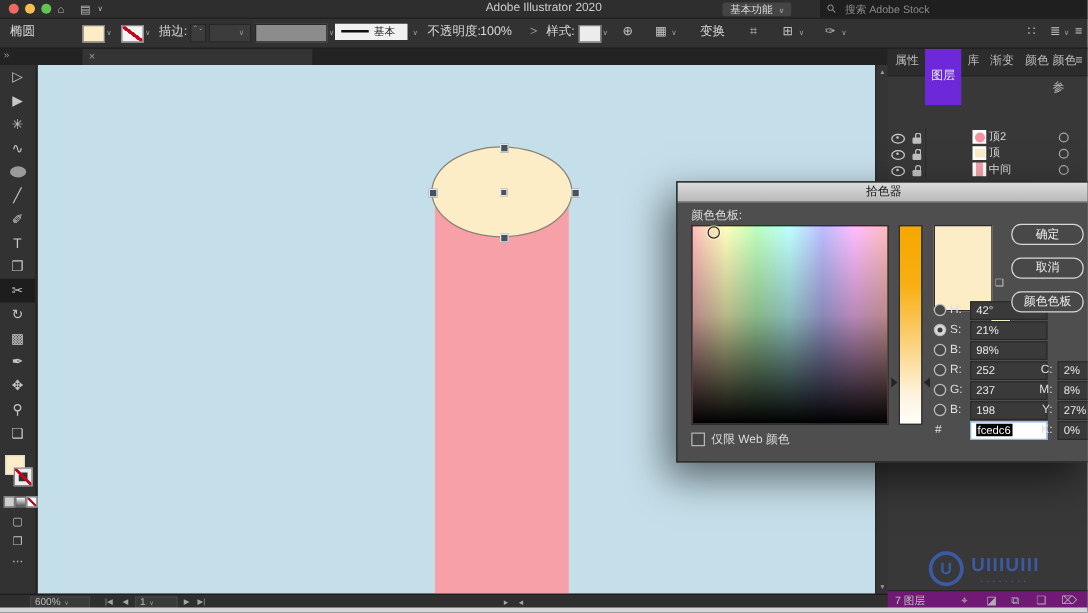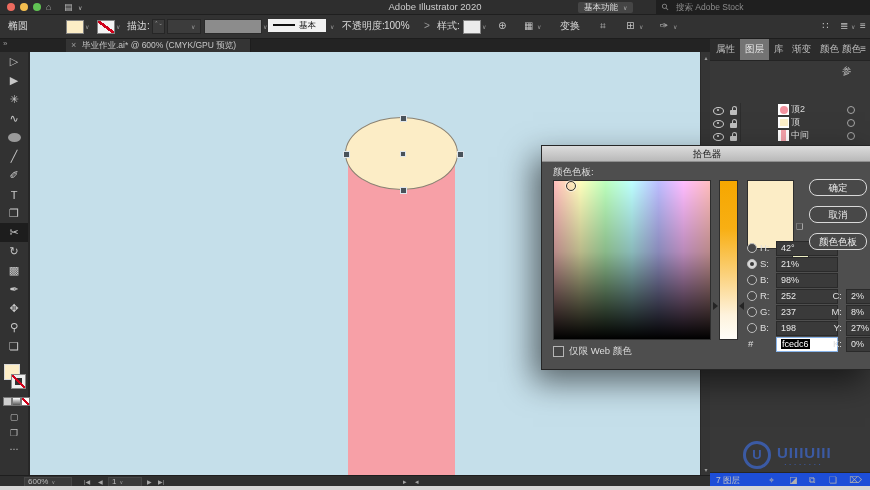--- a/index.html
+++ b/index.html
@@ -56,21 +56,21 @@
   .column{left:318px;top:100px;width:107px;height:323px;background:#f7a0a7}
   .ellipse{left:315px;top:65px;width:111px;height:71px;background:#fcedc6;border:1.5px solid #8a8273;border-radius:50%}
   .hdl{width:5px;height:5px;background:#49525a;border:1px solid #dfe6ec}
   
   .vscroll{left:700px;top:52px;width:10px;height:423px;background:#353535;border-left:1px solid #2a2a2a}
   .va{left:0;width:10px;text-align:center;font-size:6px;color:#9b9b9b}
   
   .panel{left:710px;top:38px;width:160px;height:448px;background:#383838;z-index:6}
   .ptabs{left:0;top:0;width:160px;height:22px;background:#2c2c2c;border-bottom:1px solid #242424}
   .ptab{top:0;height:22px;line-height:22px;font-size:9.5px;color:#bdbdbd}
-  .ptab.active{background:#737373;padding:0 5px;color:#e9e9e9}
+  .ptab.active{background:#6d28d9;padding:12px 5px;color:#e9e9e9}
   .pmenu{right:4px;top:0;height:22px;line-height:22px;color:#bdbdbd;font-size:10px}
   .lrow{left:0;width:160px;height:13px}
   .lrow.sel{background:#4c7191}
   .eyewrap{left:3px;top:3.5px;width:9px;height:6px;border:1px solid #cfcfcf;border-radius:50%}
   .eyewrap::after{content:"";position:absolute;left:2.5px;top:1px;width:2px;height:2px;border-radius:50%;background:#cfcfcf}
   .lockic{left:20px;top:3px;width:7px;height:9px}
   .lockic::before{content:"";position:absolute;left:1.5px;top:0;width:3px;height:4px;border:1px solid #c0c0c0;border-bottom:none;border-radius:3px 3px 0 0}
   .lockic::after{content:"";position:absolute;left:0;top:4px;width:7px;height:5px;background:#c0c0c0;border-radius:1px}
   .ldiv{left:30px;top:0;width:1px;height:13px;background:#2d2d2d}
   .exp{left:34px;top:0;font-size:6px;color:#cfcfcf;line-height:13px}
@@ -79,21 +79,21 @@
   .t-pav::after{content:"";position:absolute;left:3px;top:5px;width:5px;height:5px;background:#f4a2ab}
   .t-ell::before{content:"";position:absolute;left:1.5px;top:2px;width:8px;height:7px;background:#fbeec7;border-radius:3px}
   .t-str{background:linear-gradient(90deg,#f4a2ab 0 2px,#fff 2px 9px,#f4a2ab 9px 11px)}
   .t-cir::before{content:"";position:absolute;left:1.5px;top:1.5px;width:8px;height:8px;border-radius:50%;background:#f4939f}
   .t-crm::before{content:"";position:absolute;left:1.5px;top:2px;width:8px;height:7px;background:#fbeec7}
   .t-col{background:linear-gradient(90deg,#fff 0 3px,#f4a2ab 3px 8px,#fff 8px 11px)}
   .lname{top:0;font-size:9px;color:#dadada;line-height:13px;white-space:nowrap}
   .target{right:15px;top:3px;width:6px;height:6px;border:1px solid #a5a5a5;border-radius:50%}
   .target.on::after{content:"";position:absolute;inset:1px;border-radius:50%;background:#dfe8f0}
   .selsq{background:#44576a;border:1px solid #c9dcef}
-  .pbottom{left:0;top:434px;width:160px;height:14px;background:#1d4ed8;border-top:1px solid #262626}
+  .pbottom{left:0;top:434px;width:160px;height:14px;background:#701a75;border-top:1px solid #262626}
   .pcount{left:6px;top:0;font-size:8.5px;color:#c3c3c3;line-height:14px}
   .pbic{top:0;font-size:9px;color:#b0b0b0;line-height:14px}
   .wm{left:33px;top:403px;display:flex;align-items:center;gap:6px;color:#3c5ca9;opacity:.95}
   .wm-logo{width:22px;height:22px;border:3px solid #3c5ca9;border-radius:50%;font-weight:bold;font-size:13px;text-align:center;line-height:22px}
   .wm-text{font-size:15px;font-weight:bold;letter-spacing:1px;display:block}
   .wm-dots{display:block;font-size:4px;letter-spacing:3.5px;margin-top:1px;text-align:center}
   
   .statusbar{left:0;top:475px;width:710px;height:11px;background:#2f2f2f;border-top:1px solid #1e1e1e;color:#bcbcbc;font-size:8px;z-index:7}
   .sbox{top:1px;height:8px;line-height:8px;border:1px solid #464646;background:#3a3a3a;padding:0 3px}
   .sb-chev{font-size:5px;color:#999;margin-left:3px}
@@ -181,21 +181,20 @@
   <span class="abs obico" style="left:822px">∷</span>
   <span class="abs obico" style="left:840px">≣</span>
   <span class="abs obchev" style="left:851px">∨</span>
   <span class="abs obico" style="left:860px">≡</span>
 </div>
 
 <div class="abs tabbar">
   <span class="abs tb-expand">»</span>
   <div class="abs doc-tab">
     <span class="abs tab-close">×</span>
-    <span class="abs tab-title">毕业作业.ai* @ 600% (CMYK/GPU 预览)</span>
   </div>
 </div>
 
 <div class="abs toolbar">
   <div class="tool">
       <span class="toolglyph">▷</span>
     </div>
   <div class="tool">
       <span class="toolglyph">▶</span>
     </div>

